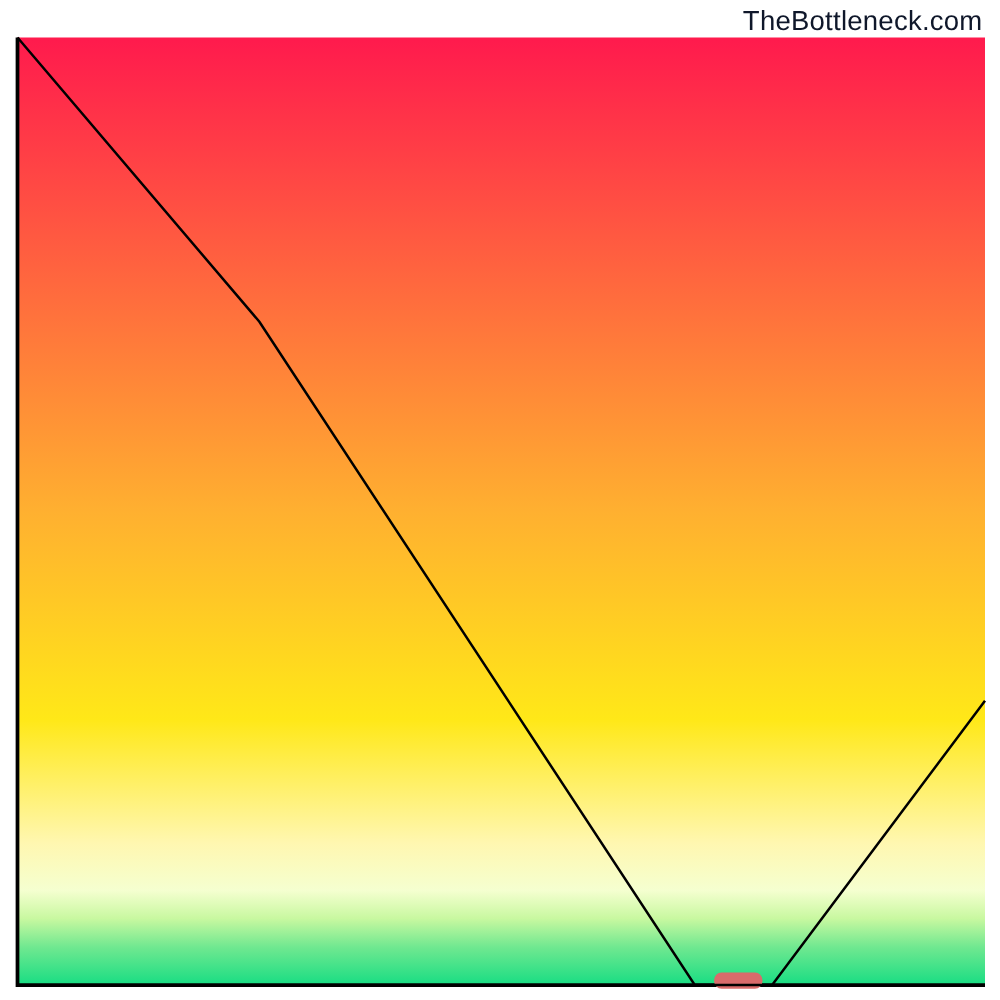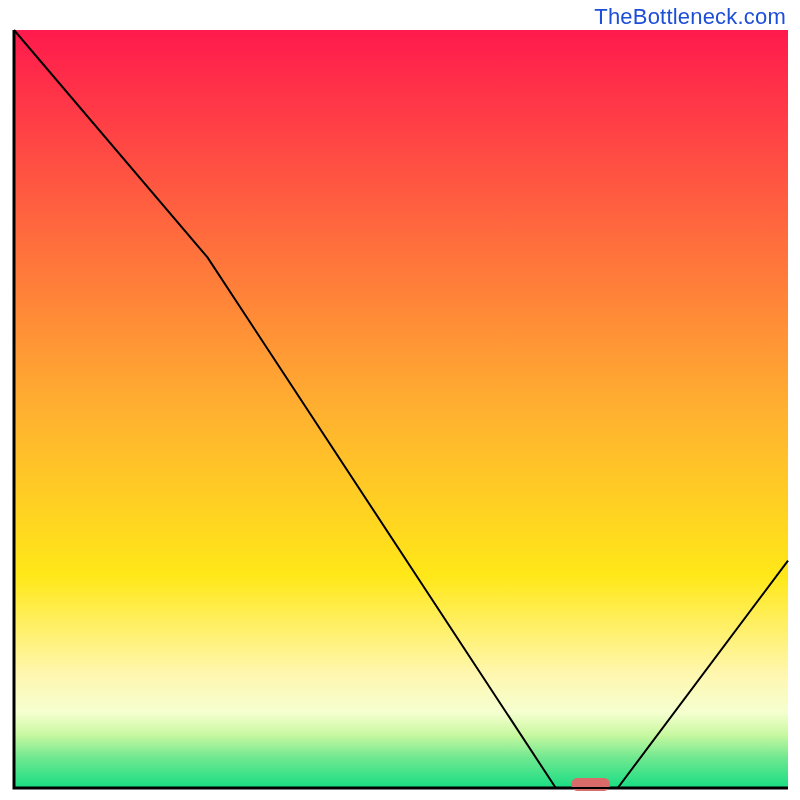--- a/index.html
+++ b/index.html
@@ -10,21 +10,21 @@
     height: 800px;
     overflow: hidden;
     position: relative;
   }
   .attribution {
     position: absolute;
     top: 4px;
     right: 14px;
     font-family: Arial, Helvetica, sans-serif;
     font-size: 22px;
-    color: #1d4ed8;
+    color: #0f172a;
     font-weight: 500;
     letter-spacing: 0.2px;
   }
   svg.chart {
     position: absolute;
     top: 28px;
     left: 10px;
   }
 </style>
 </head>

